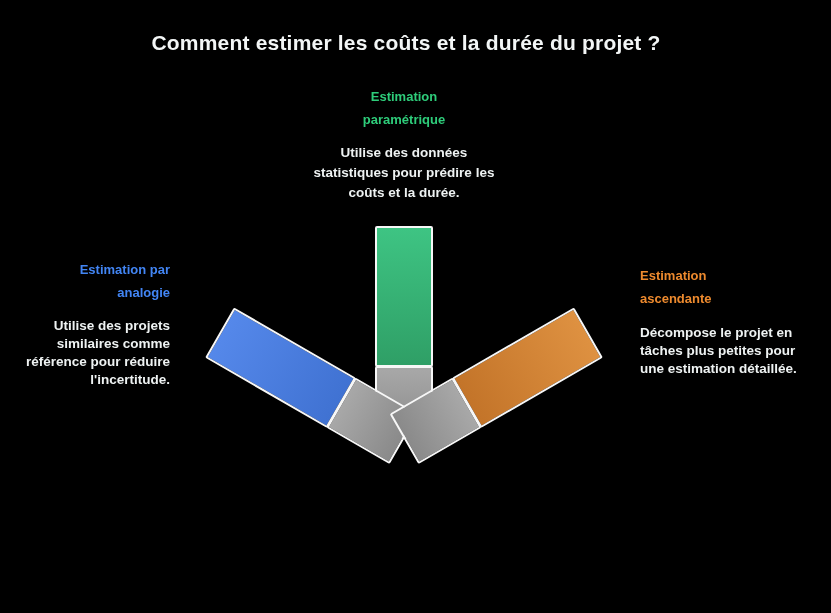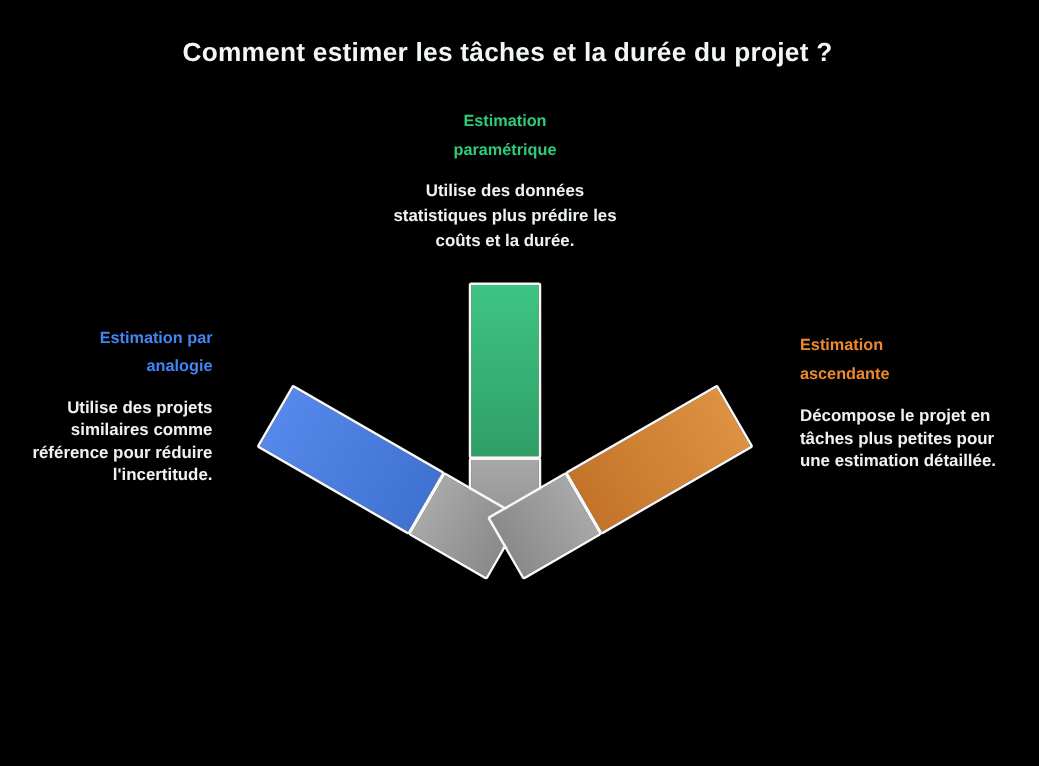--- a/index.html
+++ b/index.html
@@ -77,27 +77,27 @@
   .bar-ascendante { z-index:3; transform:rotate(60deg); }
   .bar-ascendante .bar-color {
     background:linear-gradient(var(--bar-orange-light), var(--bar-orange-dark));
   }
 </style>
 </head>
 <body>
 
 <div class="canvas">
 
-  <h1 class="title">Comment estimer les tâches et la durée du projet ?</h1>
+  <h1 class="title">Comment estimer les coûts et la durée du projet ?</h1>
 
   <section class="block block-parametrique">
     <h2 class="heading">Estimation
 paramétrique</h2>
     <p class="desc">Utilise des données
-statistiques plus prédire les
+statistiques pour prédire les
 coûts et la durée.</p>
   </section>
 
   <section class="block block-analogie">
     <h2 class="heading">Estimation par
 analogie</h2>
     <p class="desc">Utilise des projets
 similaires comme
 référence pour réduire
 l'incertitude.</p>

